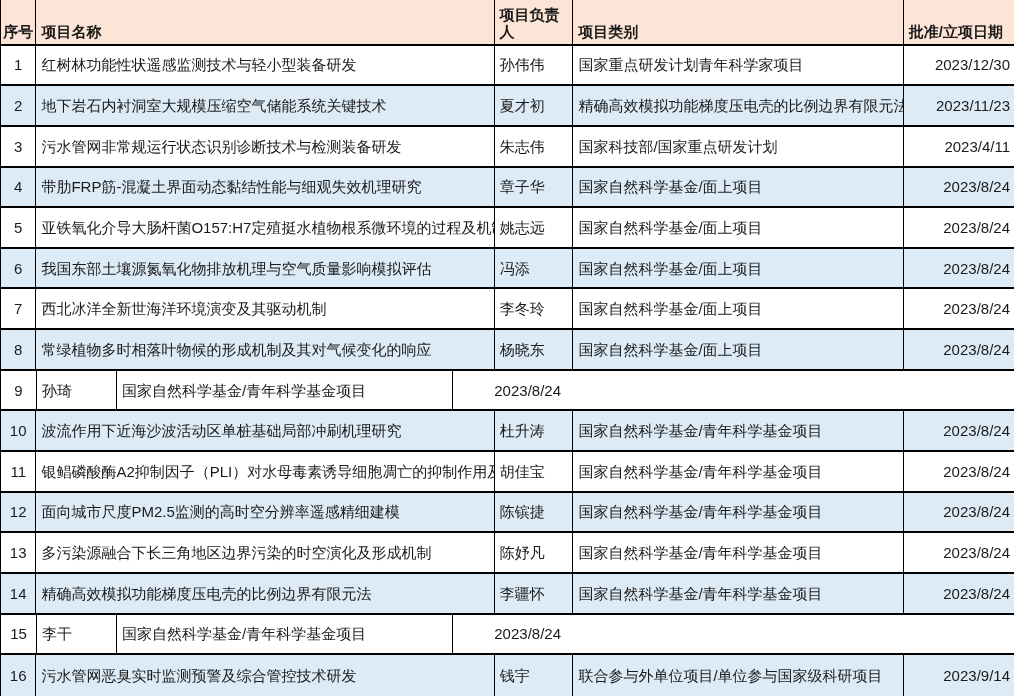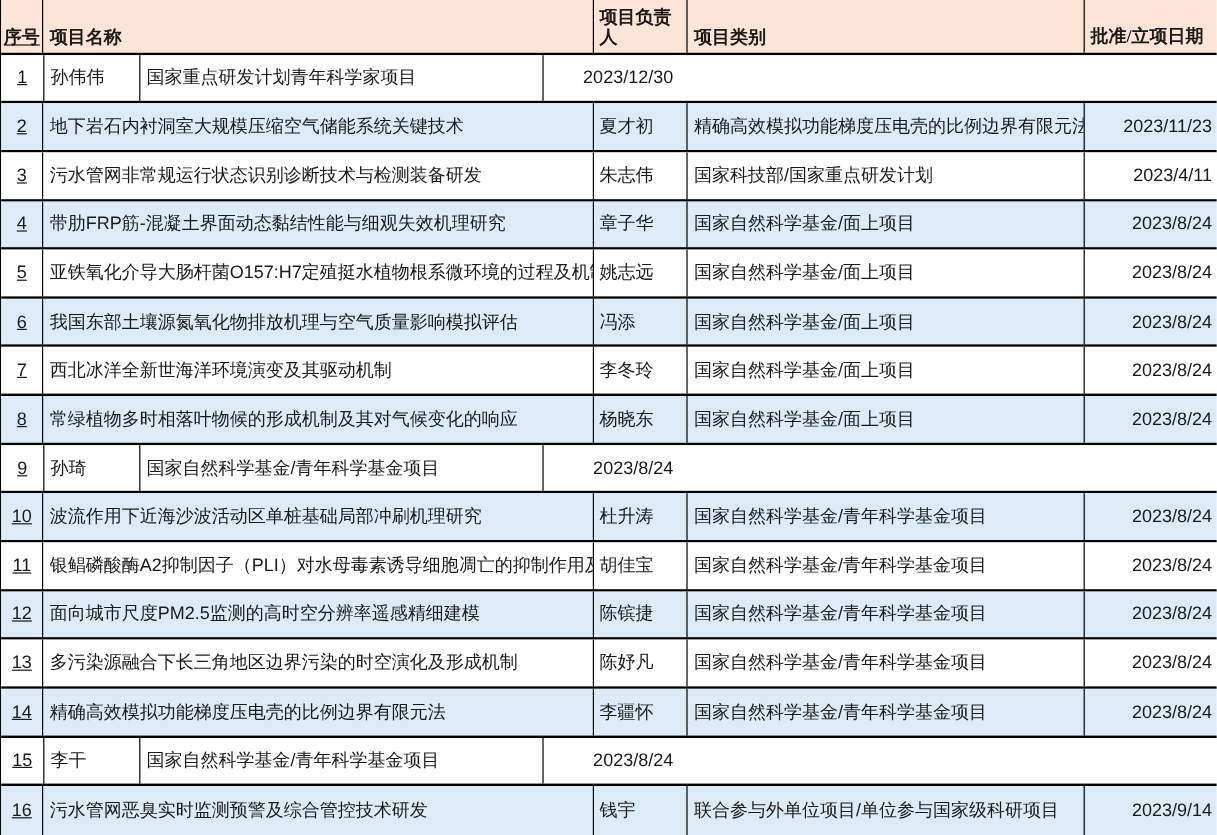--- a/index.html
+++ b/index.html
@@ -31,46 +31,47 @@
   .cell {
     display: flex;
     align-items: center;
     overflow: hidden;
     white-space: nowrap;
     font-size: 15px;
     line-height: 17px;
     border-right: 1px solid #000;
     height: 100%;
   }
-  .c-no       { width: 36px;  justify-content: center; text-decoration: underline; }
+  .c-no       { width: 36px;  justify-content: center; }
   .c-name     { width: 466px; padding-left: 5px; padding-right: 1px; }
   .c-leader   { width: 80px;  padding-left: 5px; padding-right: 1px; }
   .c-category { width: 336px; padding-left: 5px; padding-right: 1px; }
   .c-date     { width: 112px; justify-content: flex-end; padding-right: 4px; border-right: none; }
 
   .hdr .cell { align-items: flex-end; padding-bottom: 4px; }
   .hdr .c-leader { white-space: normal; word-break: break-all; }
-  .hdr .c-date { justify-content: flex-start; padding-left: 5px; font-family: Liberation Serif, serif; }
+  .hdr .c-date { justify-content: flex-start; padding-left: 5px; }
 </style>
 </head>
 <body>
 
 <div class="sheet">
 
   <div class="row hdr">
     <div class="cell c-no">序号</div>
     <div class="cell c-name">项目名称</div>
     <div class="cell c-leader">项目负责人</div>
     <div class="cell c-category">项目类别</div>
     <div class="cell c-date">批准/立项日期</div>
   </div>
 
   <div class="rows">
   <div class="row">
     <div class="cell c-no">1</div>
+    <div class="cell c-name">红树林功能性状遥感监测技术与轻小型装备研发</div>
     <div class="cell c-leader">孙伟伟</div>
     <div class="cell c-category">国家重点研发计划青年科学家项目</div>
     <div class="cell c-date">2023/12/30</div>
   </div>
 
   <div class="row">
     <div class="cell c-no">2</div>
     <div class="cell c-name">地下岩石内衬洞室大规模压缩空气储能系统关键技术</div>
     <div class="cell c-leader">夏才初</div>
     <div class="cell c-category">精确高效模拟功能梯度压电壳的比例边界有限元法</div>

